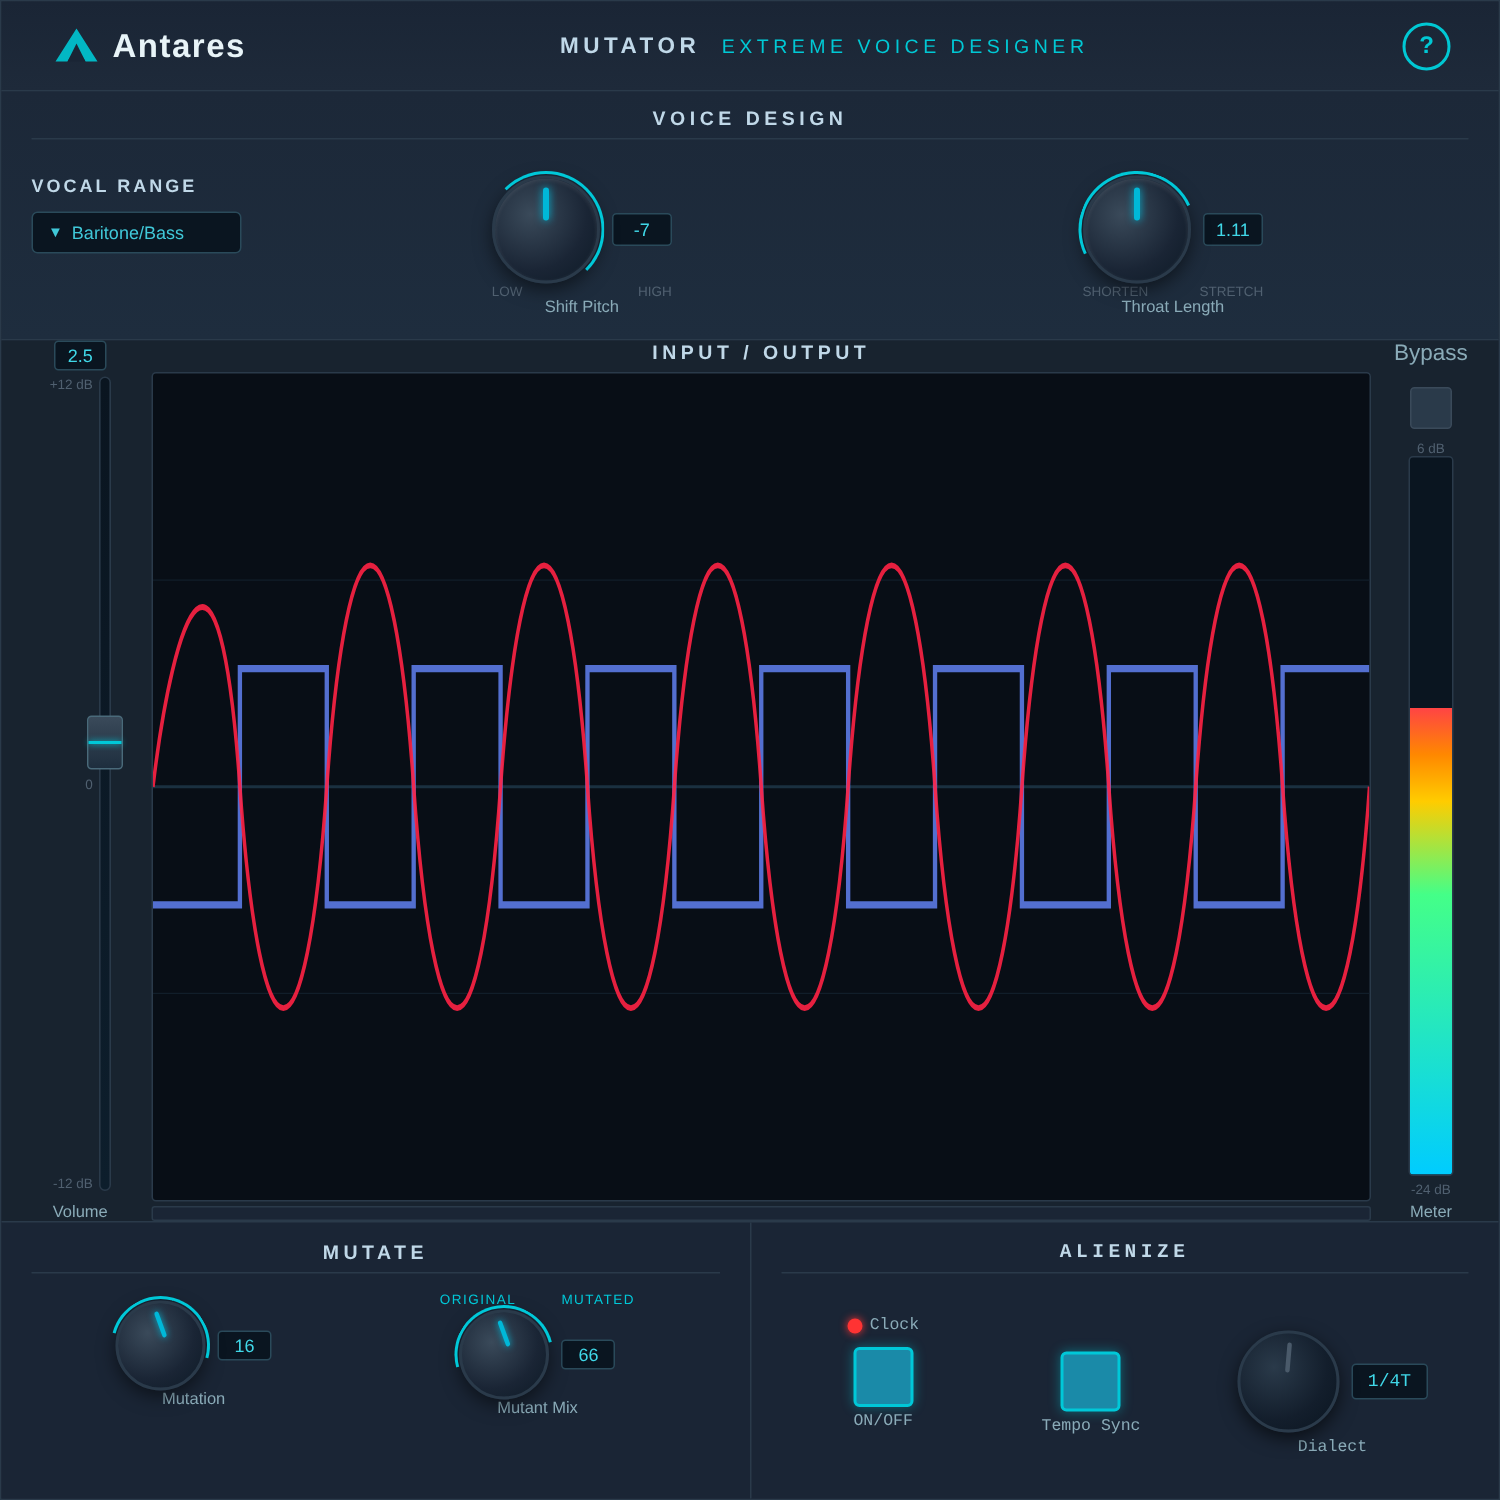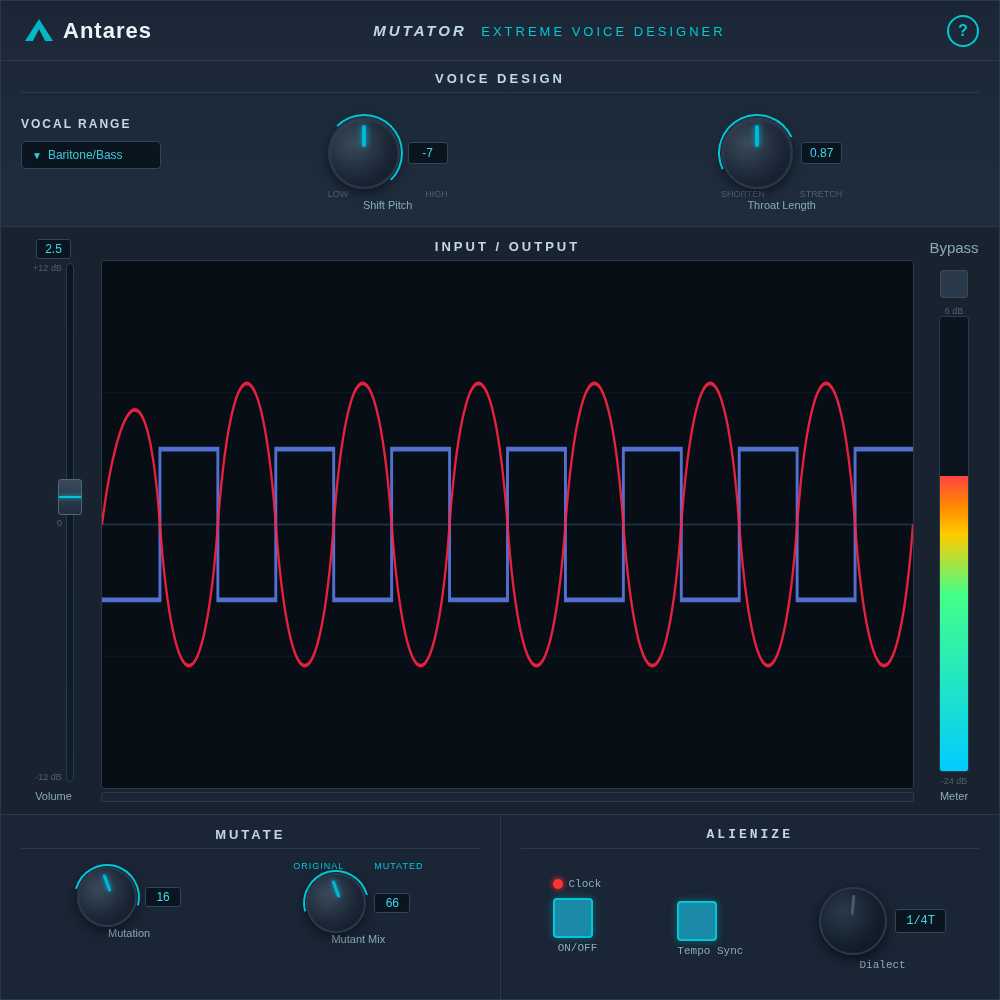--- a/index.html
+++ b/index.html
@@ -18,21 +18,21 @@
       border: 1px solid #2a3a4a;
       display: flex;
       flex-direction: column;
     }
 
     
     .header {
       display: flex;
       align-items: center;
       justify-content: space-between;
-      padding: 12px 20px;
+      padding: 12px 32px;
       background: linear-gradient(180deg, #1a2535 0%, #1e2a3a 100%);
       border-bottom: 1px solid #2a3a4a;
       height: 60px;
     }
     .logo-area {
       display: flex;
       align-items: center;
       gap: 6px;
     }
     .logo-icon {
@@ -44,21 +44,20 @@
       font-size: 22px;
       font-weight: bold;
       letter-spacing: 1px;
     }
     .product-name {
       color: #c0d8e8;
       font-size: 15px;
       font-weight: bold;
       letter-spacing: 3px;
       text-align: center;
-      font-style: italic;
     }
     .product-subtitle {
       color: #00c8d4;
       font-size: 13px;
       letter-spacing: 3px;
     }
     .help-btn {
       width: 32px;
       height: 32px;
       border-radius: 50%;
@@ -198,21 +197,21 @@
     .knob-outer-wrapper {
       display: flex;
       flex-direction: column;
       align-items: center;
     }
 
     
     .io-section {
       flex: 1;
       background: #18232f;
-      padding: 12px 15px;
+      padding: 0 15px;
       display: flex;
       gap: 10px;
     }
     .io-left {
       display: flex;
       flex-direction: column;
       align-items: center;
       width: 75px;
       gap: 4px;
     }
@@ -483,20 +482,22 @@
       height: 20px;
       background: #4a5a6a;
       border-radius: 2px;
       top: 6px;
       left: 50%;
       transform: translateX(-50%) rotate(5deg);
     }
     .btn-group {
       display: flex;
       flex-direction: column;
+      align-items: center;
+      margin-left: 17px;
     }
     .alienize-right {
       display: flex;
       flex-direction: column;
       align-items: center;
     }
     .dialect-top {
       display: flex;
       align-items: center;
       gap: 8px;
@@ -551,21 +552,21 @@
             <span class="knob-range-label">HIGH</span>
           </div>
           <div class="knob-label">Shift Pitch</div>
         </div>
 
         <div class="knob-outer-wrapper">
           <div class="knob-container">
             <div class="knob" style="position:relative;">
               <div class="knob-ring" style="border-top-color:#00c8d8;border-right-color:transparent;border-bottom-color:transparent;border-left-color:#00c8d8;transform:rotate(20deg);"></div>
             </div>
-            <div class="knob-value-box">0.87</div>
+            <div class="knob-value-box">1.11</div>
           </div>
           <div class="knob-range-labels">
             <span class="knob-range-label">SHORTEN</span>
             <span class="knob-range-label">STRETCH</span>
           </div>
           <div class="knob-label">Throat Length</div>
         </div>
 
       </div>
     </div>

